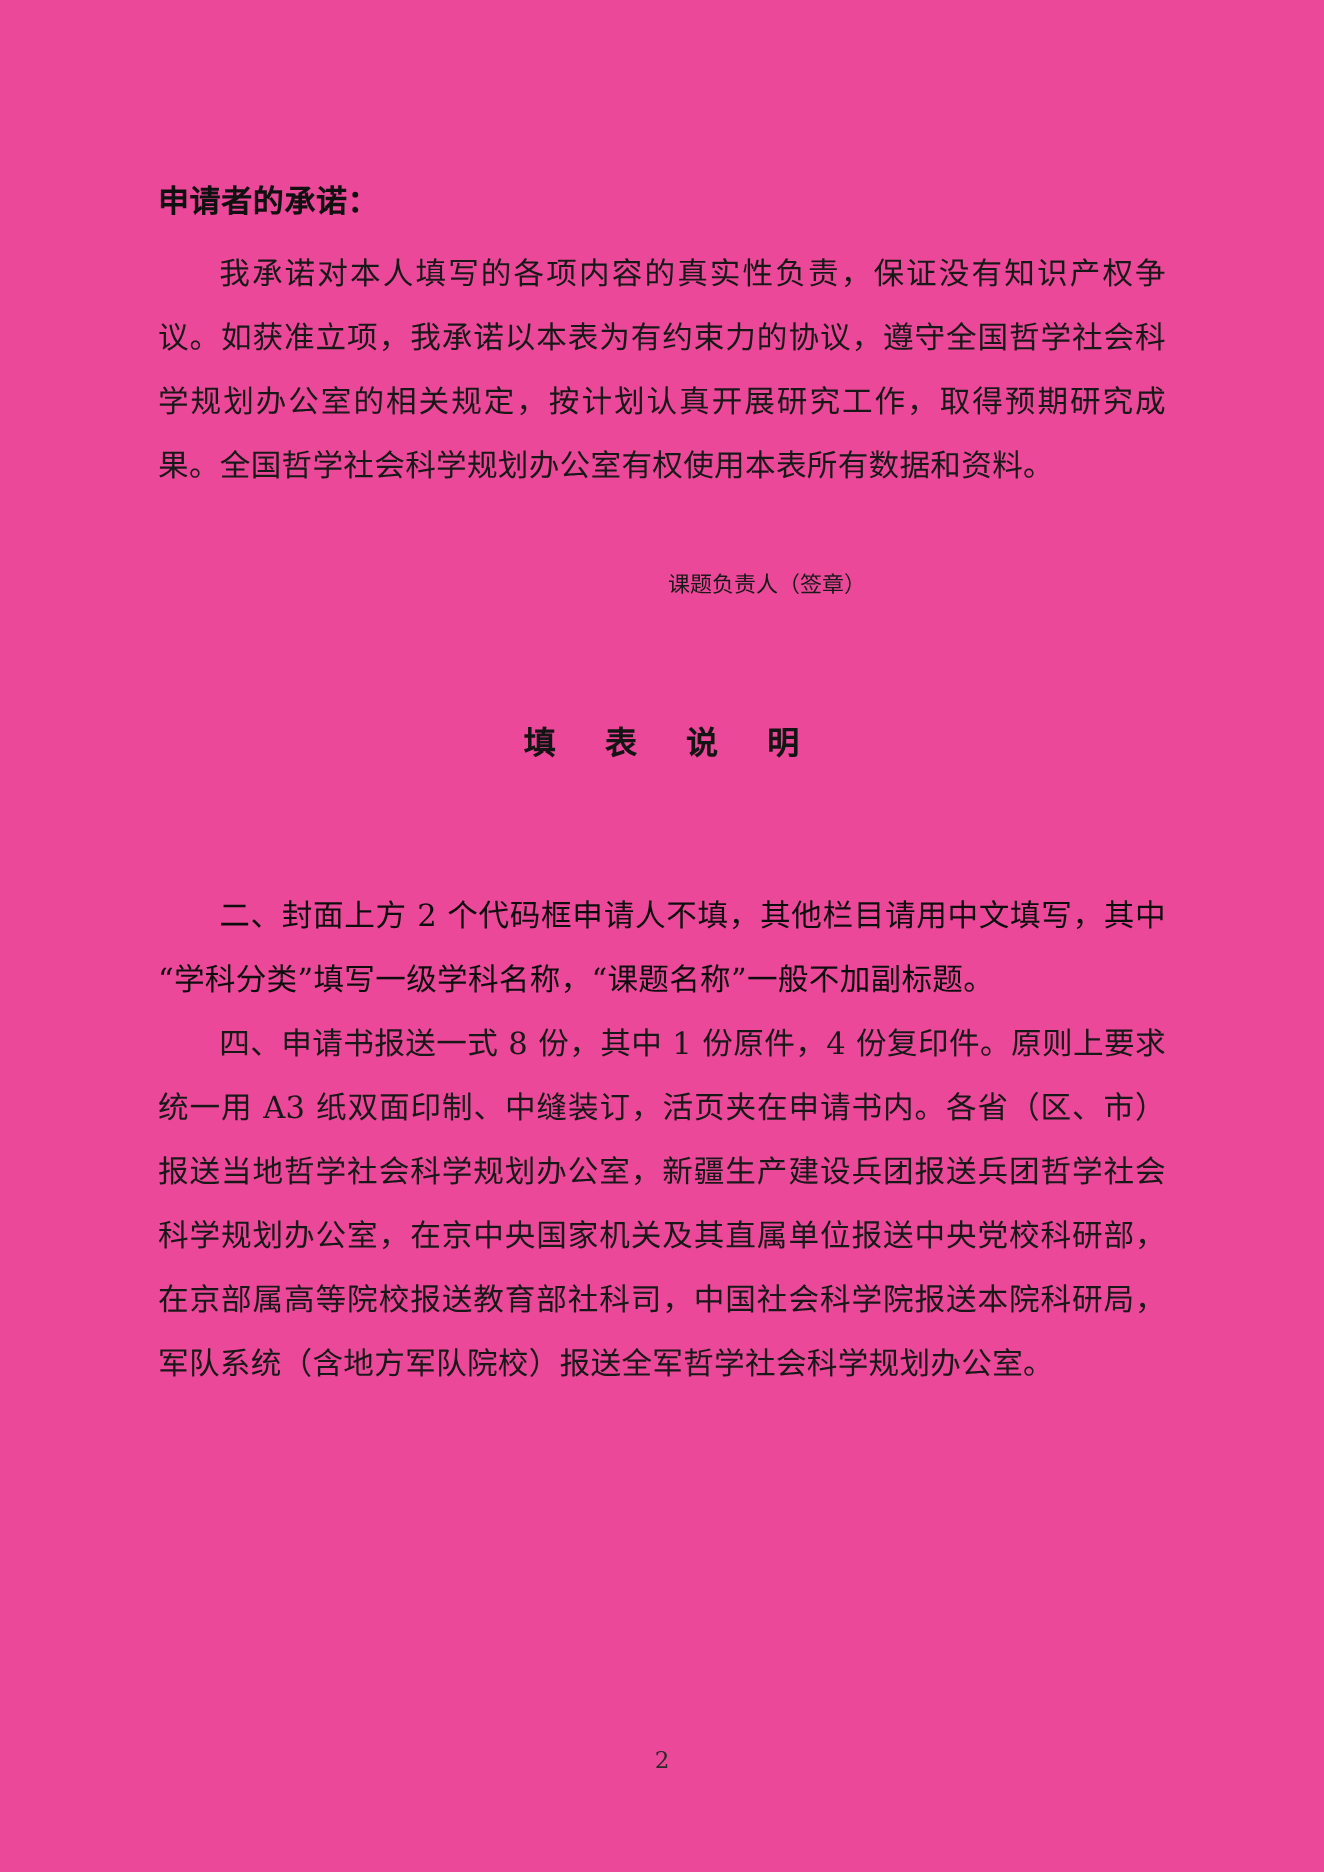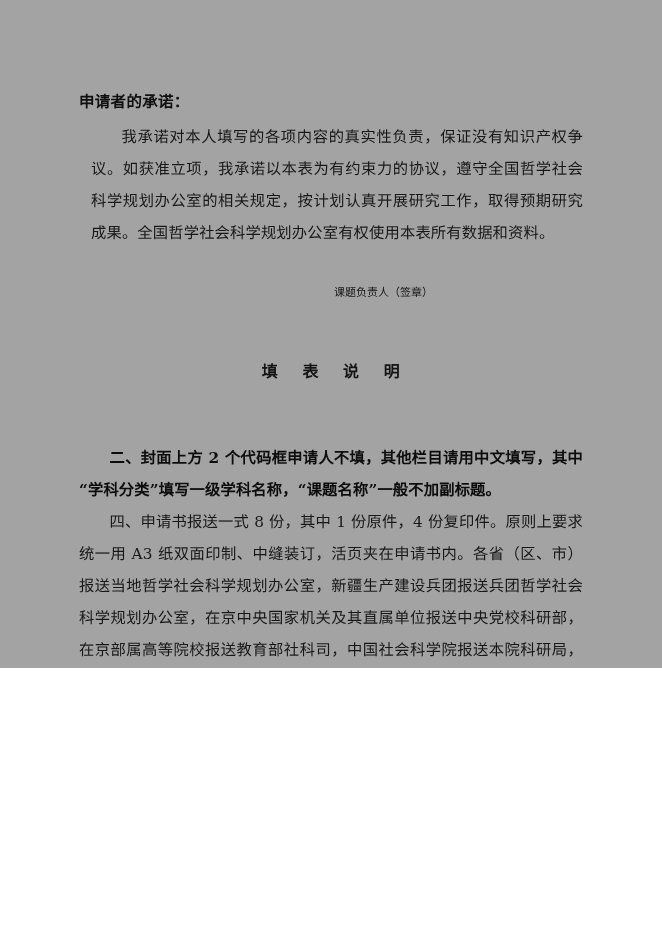--- a/index.html
+++ b/index.html
@@ -8,23 +8,23 @@
     padding: 0;
     background: #ffffff;
   }
   body {
     font-family: "DejaVu Serif", serif;
     color: #141414;
   }
   .page {
     position: relative;
     width: 662px;
-    height: 668px;
+    height: 936px;
     margin: 0 auto;
-    background: #a3a3a3;
+    background: #ec4899;
     overflow: hidden;
     box-sizing: border-box;
     padding-left: 16px;
   }
   .content {
     position: absolute;
     left: 79px;
     top: 0;
     width: 504px;
   }
@@ -48,21 +48,20 @@
     line-height: 32px;
     text-align: justify;
     text-justify: inter-character;
     text-indent: 2em;
     margin: 0;
     letter-spacing: 0.15px;
     color: #181818;
   }
   .promise-body {
     padding-top: 9px;
-    margin-left: 12px;
   }
 
   
   .sign-line {
     font-family: "DejaVu Serif", "Liberation Serif", serif;
     font-size: 11px;
     line-height: 32px;
     margin: 0;
     color: #181818;
   }
@@ -97,21 +96,21 @@
   }
 
   
   .instructions {
     padding-top: 57px;
   }
   .instructions .body-para + .body-para {
     margin-top: 0;
   }
   .item-2 {
-    font-weight: 700;
+    font-weight: 400;
     color: #0d0d0d;
   }
 
   
   .page-number {
     position: absolute;
     left: 0;
     right: 0;
     top: 873px;
     text-align: center;

